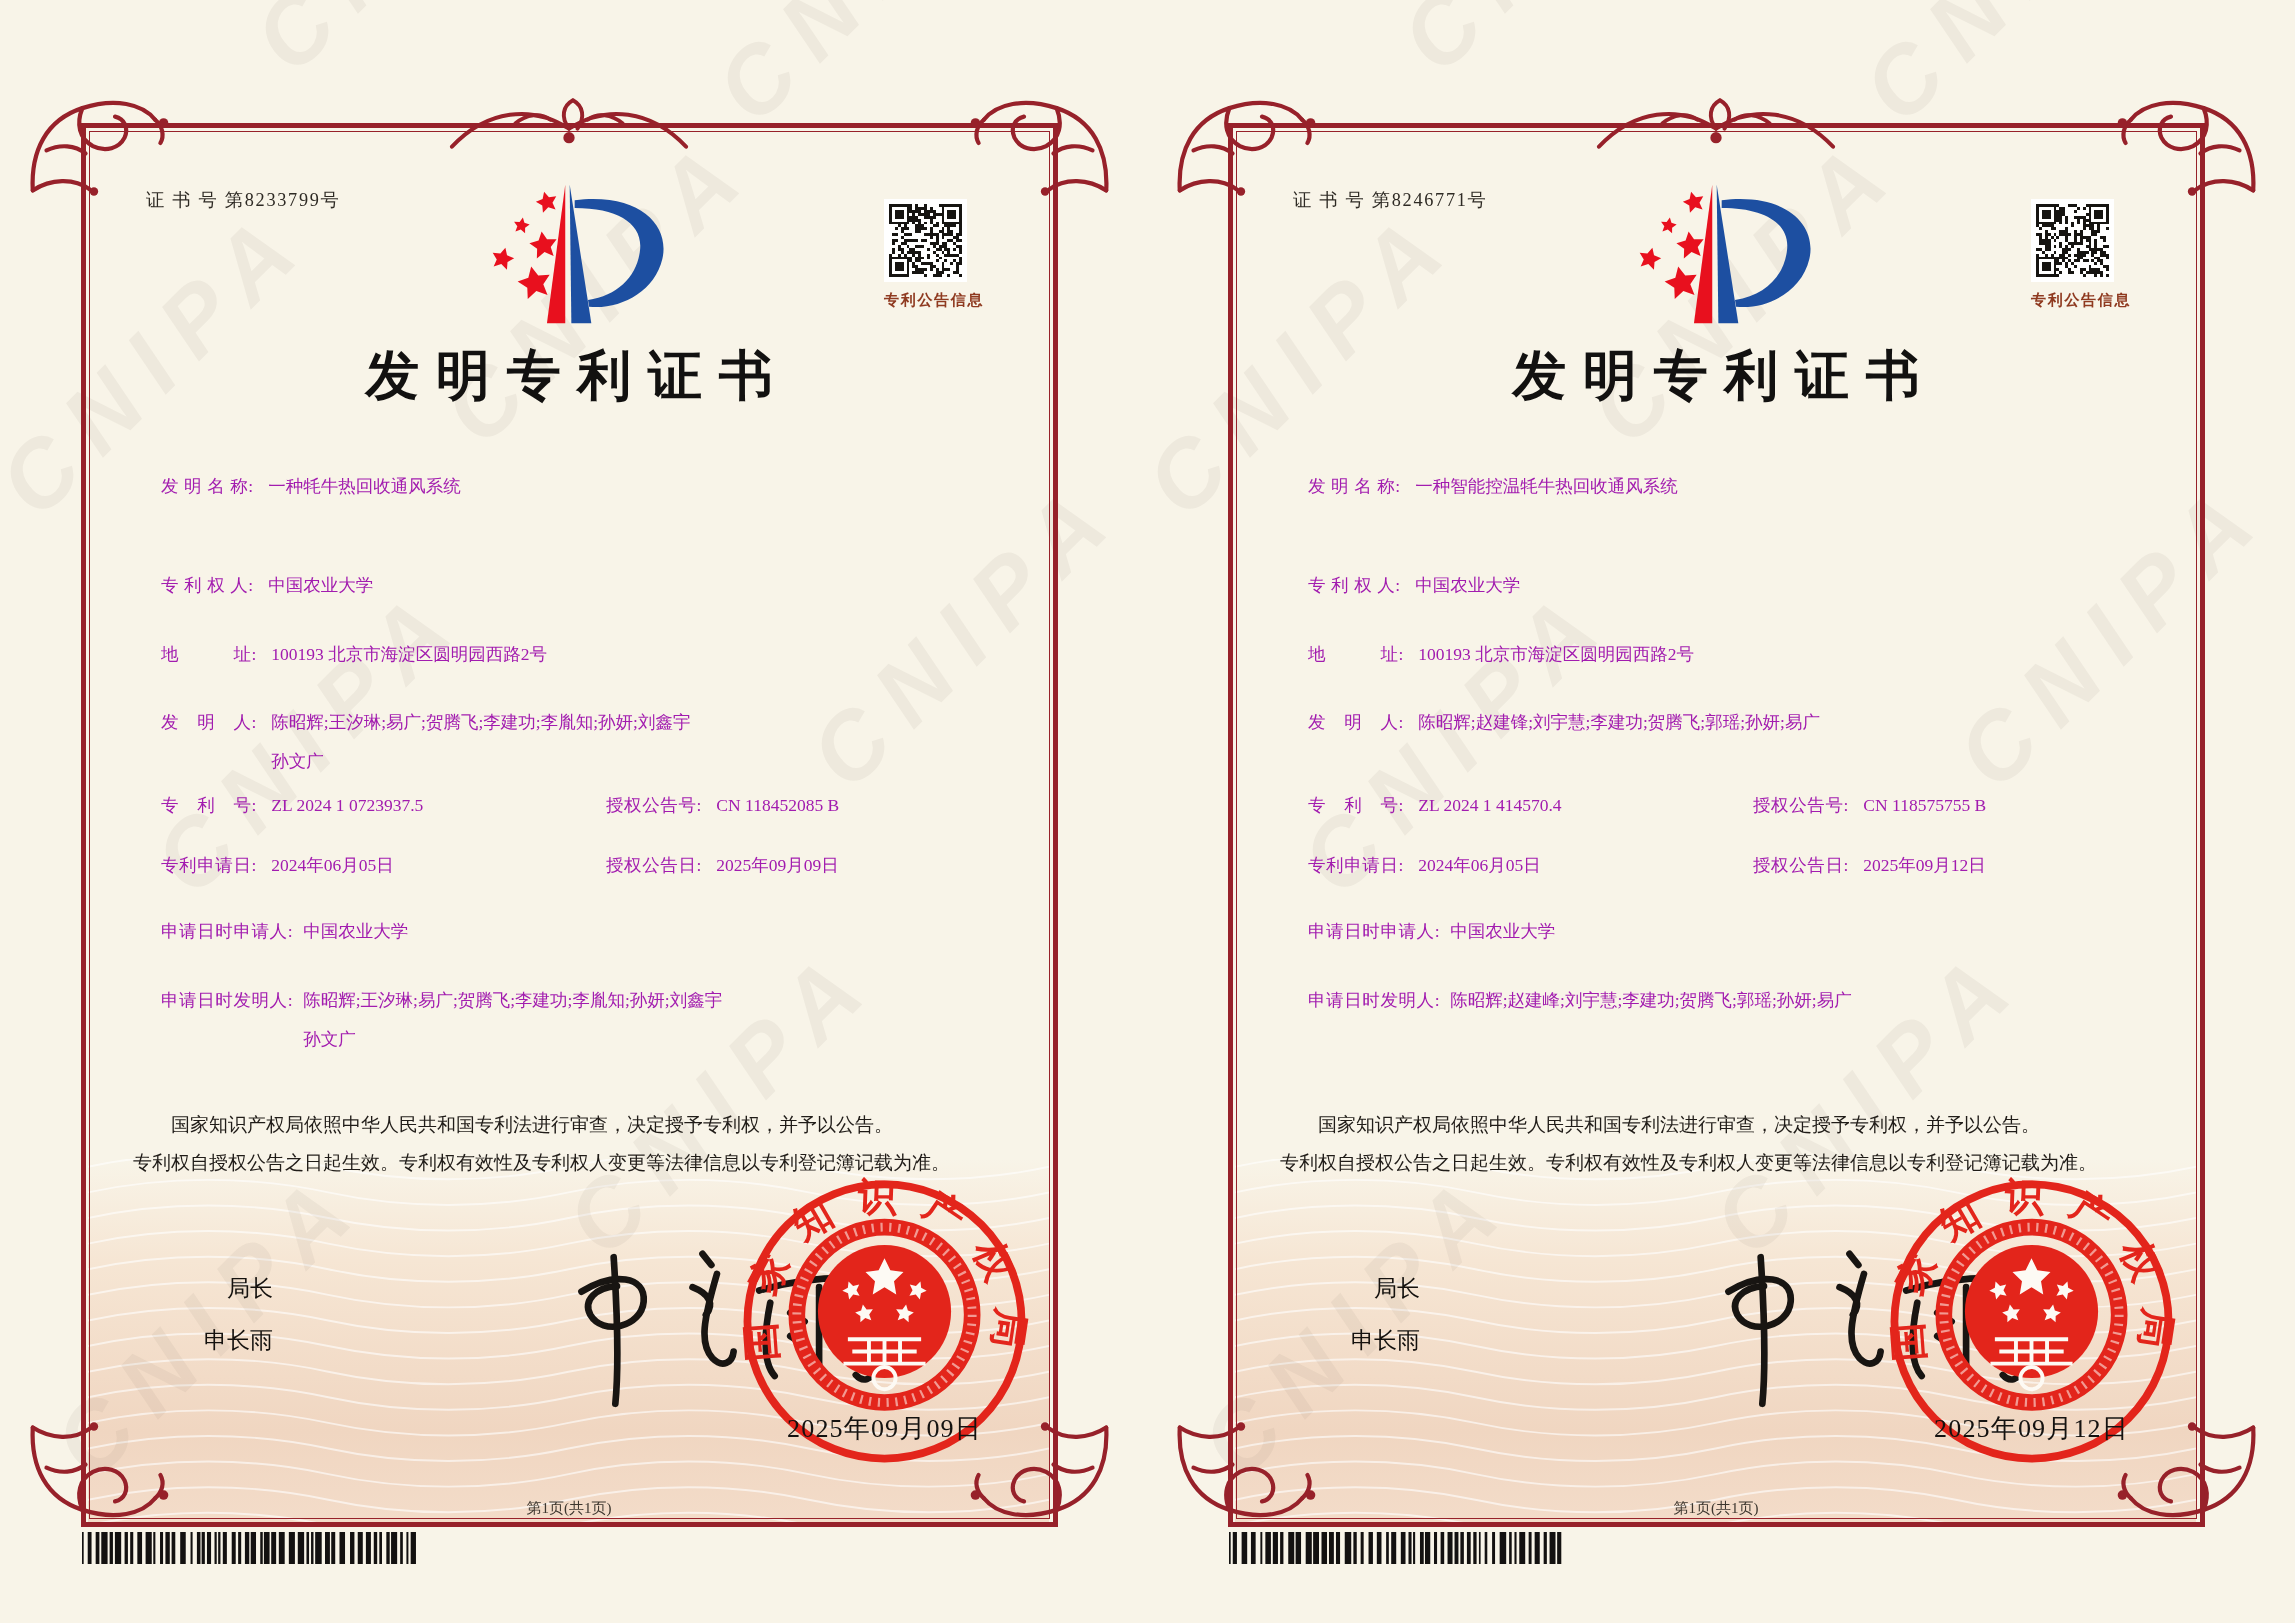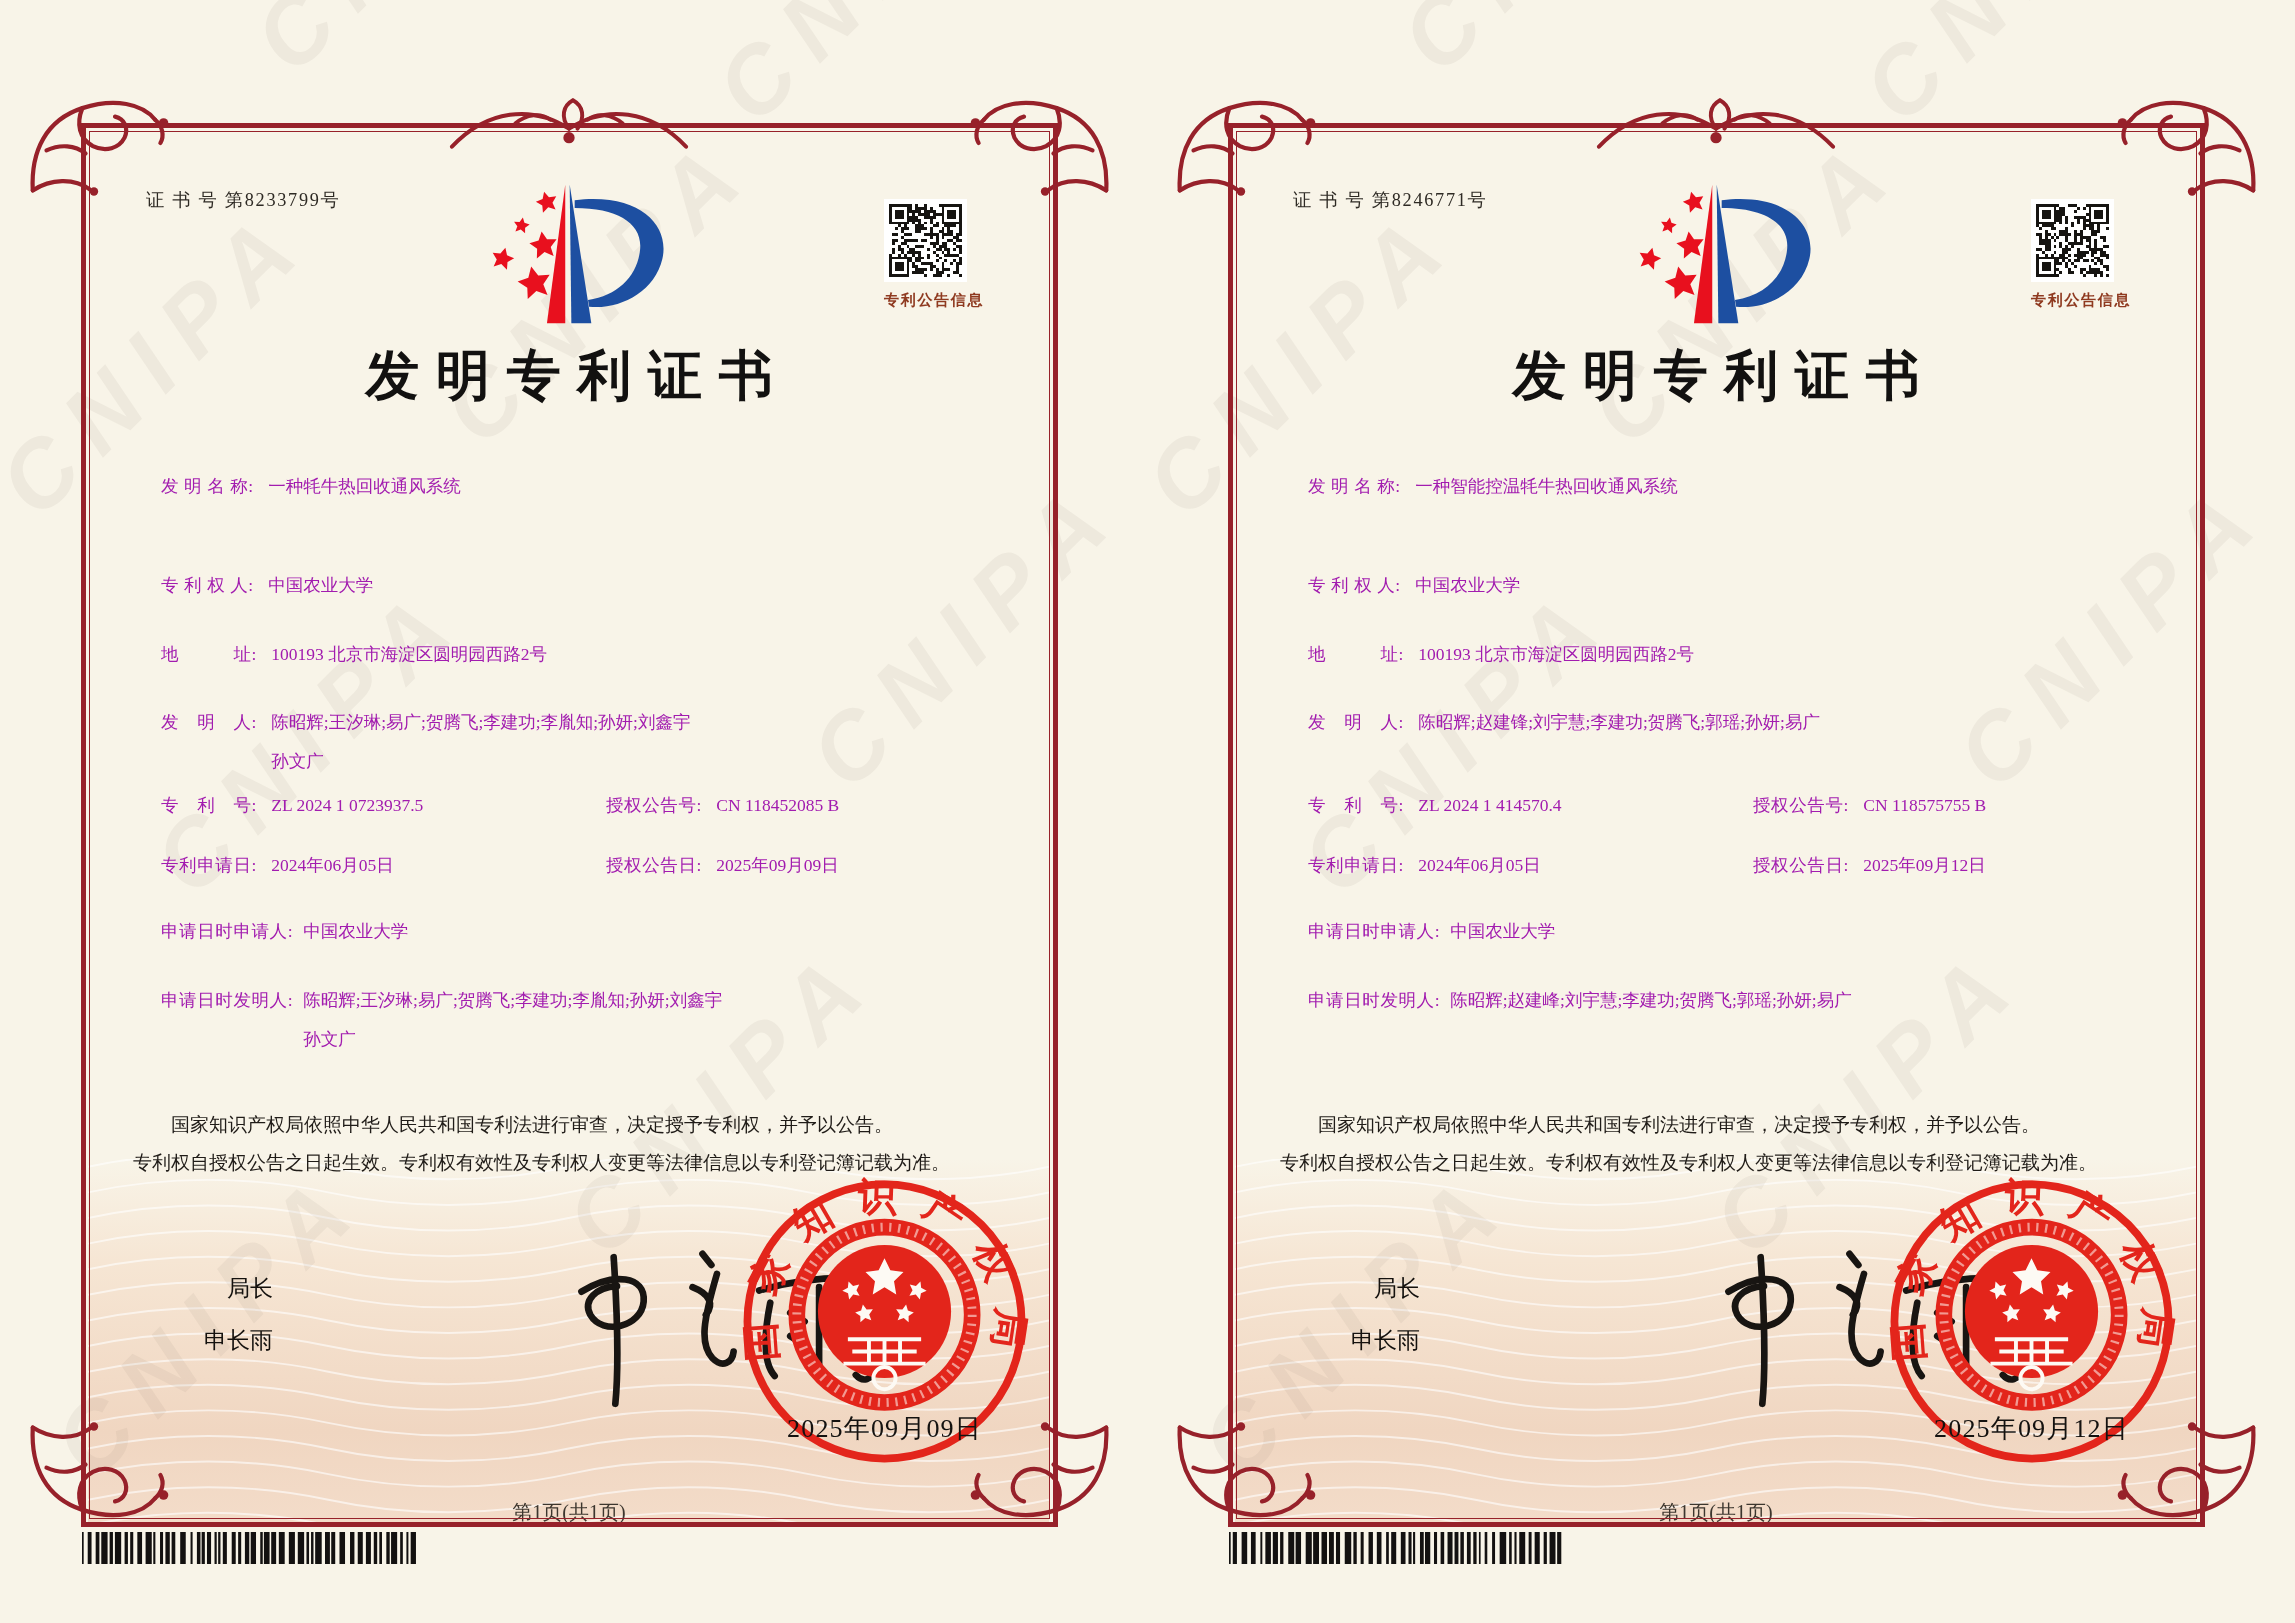--- a/index.html
+++ b/index.html
@@ -54,21 +54,21 @@
   .legal{position:absolute;left:133px;width:856px;top:1106px;margin:0;z-index:2;
          font-size:19px;line-height:2.0;color:#201c18;white-space:pre-line;}
 
   .signer{position:absolute;left:204px;top:1277px;z-index:2;line-height:1;
           font-family:"Liberation Sans","DejaVu Sans",sans-serif;
           font-size:23px;font-weight:500;color:#14110e;text-align:right;}
   .signer div+div{margin-top:29px;}
   .signature{position:absolute;left:508px;top:1225px;width:414px;height:186px;z-index:2;}
   .seal{position:absolute;left:738px;top:1175px;width:293px;height:293px;z-index:3;}
   .footer{position:absolute;left:83px;right:92px;top:1499px;z-index:2;
-          text-align:center;font-size:20px;color:#3c362e;}
+          text-align:center;font-size:15px;color:#3c362e;}
   .barcode{position:absolute;left:82px;top:1532px;width:343px;height:32px;z-index:2;}
 </style>
 </head>
 <body>
 
 <svg width="0" height="0" style="position:absolute" aria-hidden="true">
   <defs>
     <path id="lg-star" d="M0,-10 L2.94,-4.05 L9.51,-3.09 L4.76,1.55 L5.88,8.09 L0,4.5 L-5.88,8.09 L-4.76,1.55 L-9.51,-3.09 L-2.94,-4.05 Z"></path>
     <symbol id="orn-corner" viewBox="0 0 300 240">
       <g fill="none" stroke="#97212a" stroke-width="8" stroke-linecap="round">

